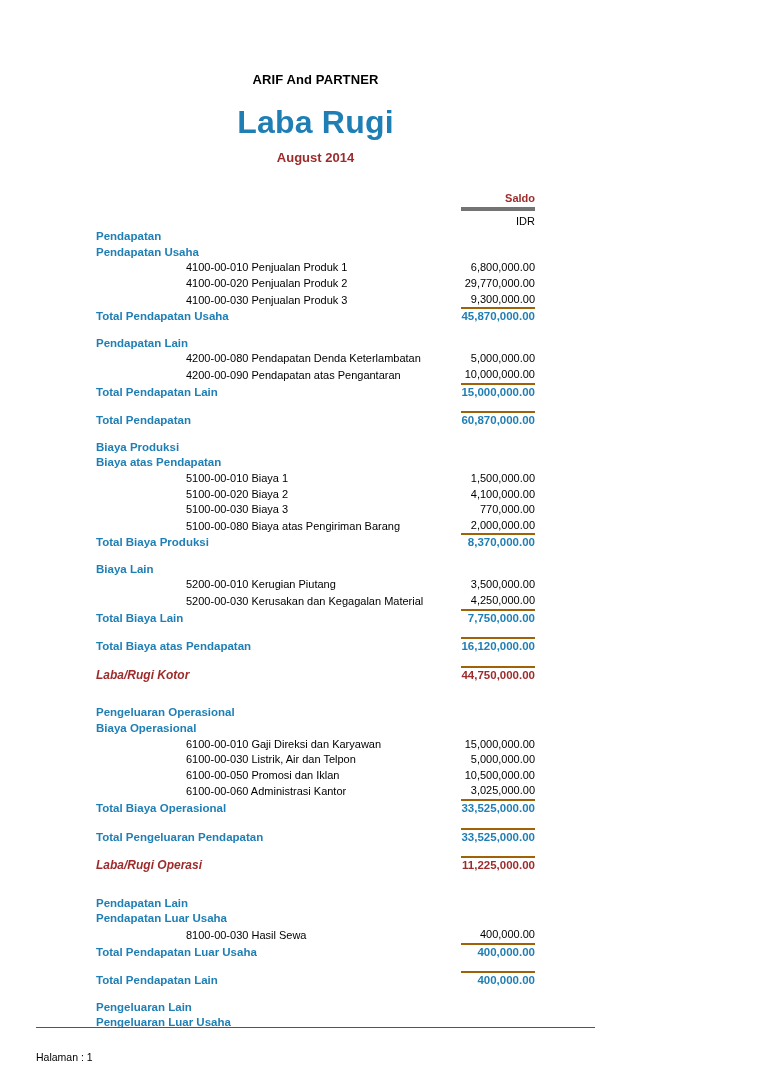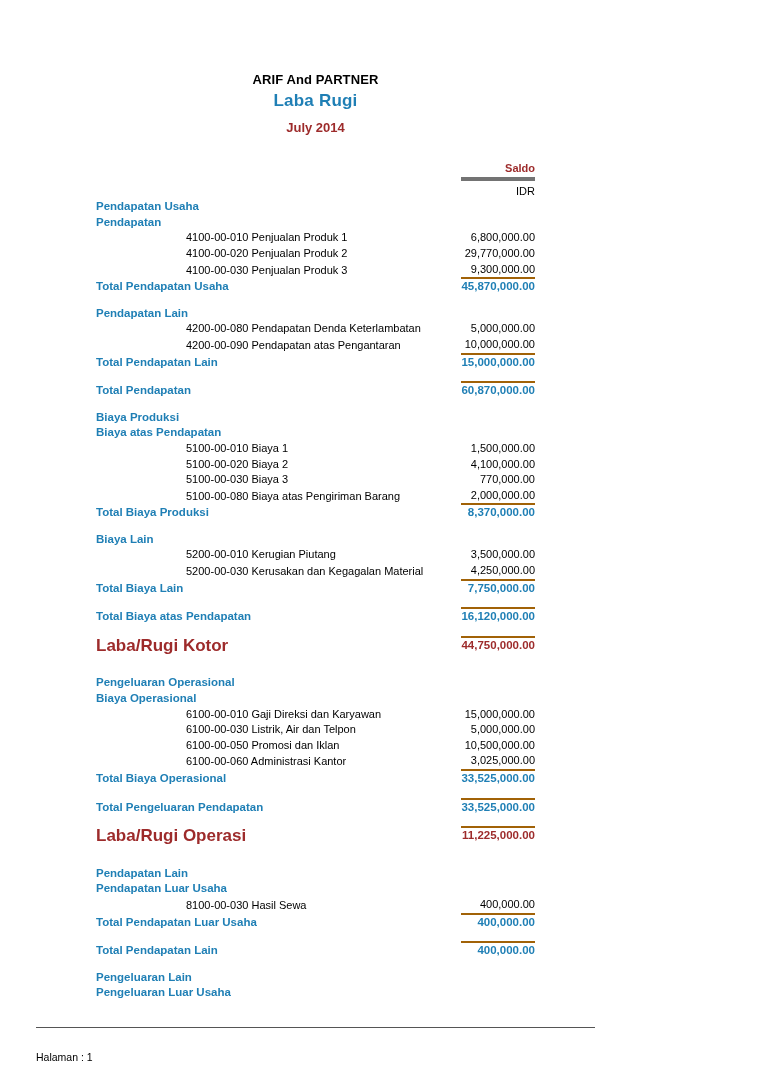--- a/index.html
+++ b/index.html
@@ -27,24 +27,24 @@
     text-align: center;
     padding-top: 72px;
   }
   .company {
     font-size: 13px;
     font-weight: bold;
     color: #000000;
     letter-spacing: 0.1px;
   }
   .report-title {
-    font-size: 17px;
-    font-weight: bold;
-    color: #1f7fb5;
-    margin-top: 4px;
+    font-size: 32px;
+    font-weight: bold;
+    color: #1f7fb5;
+    margin-top: 17px;
     letter-spacing: 0.2px;
   }
   .report-period {
     font-size: 13px;
     font-weight: bold;
     color: #9d2b2b;
     margin-top: 9px;
   }
   
   table.rpt {
@@ -109,21 +109,22 @@
     padding-left: 42px;
   }
   .total1 {
     color: #1f7fb5;
     font-weight: bold;
     font-size: 11.5px;
   }
   .profit {
     color: #9d2b2b;
     font-weight: bold;
-    font-size: 17px;
+    font-size: 12px;
+    font-style: italic;
   }
   .amt {
     color: #000000;
     font-size: 11px;
   }
   .amt-total {
     color: #1f7fb5;
     font-weight: bold;
     font-size: 11.5px;
   }
@@ -160,44 +161,44 @@
   }
 </style>
 </head>
 <body>
 
 <div class="page">
 
   <div class="doc-header">
     <div class="company">ARIF And PARTNER</div>
     <div class="report-title">Laba Rugi</div>
-    <div class="report-period">July 2014</div>
+    <div class="report-period">August 2014</div>
   </div>
 
   <table class="rpt">
     <tbody>
       <tr class="saldo-head">
         <td class="c-label"></td>
         <td class="c-code"></td>
         <td class="c-amount">Saldo</td>
       </tr>
     </tbody>
     <tbody id="rows-body">
         <tr class="idr-row">
           <td class="c-label"></td>
           <td class="c-code"></td>
           <td class="c-amount">IDR</td>
         </tr>
         <tr>
+          <td class="c-label lvl1">Pendapatan</td>
+          <td class="c-code"></td>
+          <td class="c-amount "></td>
+        </tr>
+        <tr>
           <td class="c-label lvl2">Pendapatan Usaha</td>
-          <td class="c-code"></td>
-          <td class="c-amount "></td>
-        </tr>
-        <tr>
-          <td class="c-label lvl1">Pendapatan</td>
           <td class="c-code"></td>
           <td class="c-amount "></td>
         </tr>
         <tr>
           <td class="c-label"><span class="detail-code">4100-00-010</span><span class="detail-name">  Penjualan Produk 1</span></td>
           <td class="c-code"></td>
           <td class="c-amount amt">6,800,000.00</td>
         </tr>
         <tr>
           <td class="c-label"><span class="detail-code">4100-00-020</span><span class="detail-name">  Penjualan Produk 2</span></td>

